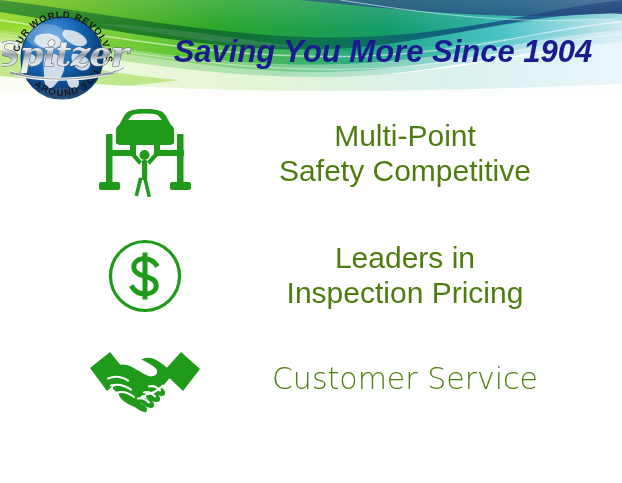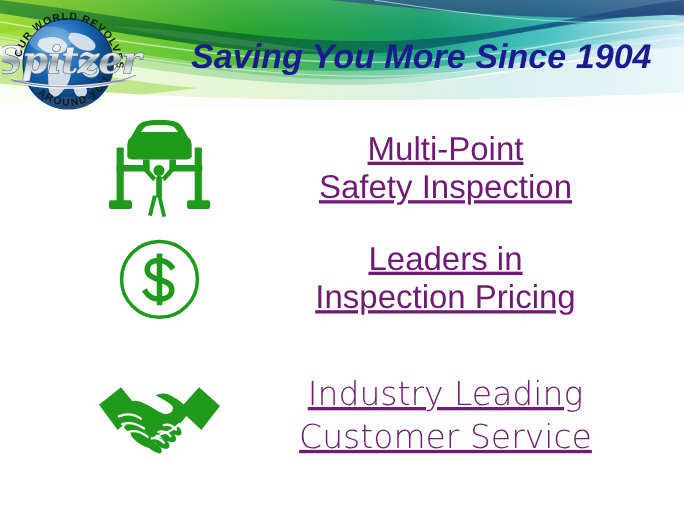--- a/index.html
+++ b/index.html
@@ -16,26 +16,26 @@
 
   
   #title{position:absolute;left:150px;top:36px;width:466px;text-align:center;
          font-size:31px;font-weight:bold;font-style:italic;color:#1b1b8f;
          letter-spacing:0px;line-height:1.05;white-space:nowrap;}
 
   
   .row{position:absolute;display:flex;align-items:center;}
   .icon-cell{width:120px;display:flex;justify-content:center;align-items:center;}
   .icon-cell svg{display:block;}
-  .txt{color:#701a75;text-align:center;line-height:1.16;text-decoration:underline;}
+  .txt{color:#4d7c0f;text-align:center;line-height:1.16;}
 
   #row1{left:85px;top:104px;width:537px;height:100px;}
   #row1 .txt{font-size:30px;width:400px;}
 
-  #row2{left:85px;top:208px;width:537px;height:92px;}
+  #row2{left:85px;top:230px;width:537px;height:92px;}
   #row2 .txt{font-size:30px;width:400px;}
 
   #row3{left:85px;top:330px;width:537px;height:96px;}
   #row3 .txt{font-size:30px;width:400px;font-family:"DejaVu Sans",sans-serif;
              font-weight:300;line-height:1.3;}
 </style>
 </head>
 <body>
 
 <div id="slide">
@@ -196,21 +196,21 @@
 
         <path d="M36,43.5 L45,53.5 L42.2,56.8 L33.2,46.8 Z"></path>
         <path d="M59,43.5 L50,53.5 L52.8,56.8 L61.8,46.8 Z"></path>
 
         <path d="M45.6,70 L41,88.5 L37.6,87.5 L42,69.5 Z"></path>
         <path d="M49.6,70 L54,88.5 L50.6,89.3 L46.2,70.5 Z"></path>
       </svg>
     </div>
     <div class="txt">
       <div>Multi-Point</div>
-      <div>Safety Inspection</div>
+      <div>Safety Competitive</div>
     </div>
   </div>
 
   <div class="row" id="row2">
     <div class="icon-cell">
       <svg width="80" height="80" viewBox="0 0 80 80" xmlns="http://www.w3.org/2000/svg">
         <circle cx="40" cy="40" r="34.5" fill="none" stroke="#1f9a1a" stroke-width="3.2"></circle>
         <g fill="none" stroke="#1f9a1a" stroke-width="5" stroke-linecap="square">
           <path d="M40,19 L40,61"></path>
           <path d="M51,28.5 C48,24.5 44,22.8 39.2,22.8 C33,22.8 28.8,26.2 28.8,31.2
@@ -260,18 +260,17 @@
           <path d="M22,43.5 C29,41.5 36,43.5 42,47.6"></path>
           <path d="M28,50.5 C34,49 40,51 45,55"></path>
           <path d="M60,44.5 C64,43.5 68,45 71,48.5"></path>
           <path d="M55,50.5 C59,49.5 63,51 66,54.5"></path>
           <path d="M49,56.5 C53,55.5 57,57.5 60,60.5"></path>
           <path d="M74,43.5 C70,47.5 64,51.5 57,52.5"></path>
         </g>
       </svg>
     </div>
     <div class="txt">
-      <div>Industry Leading</div>
       <div>Customer Service</div>
     </div>
   </div>
 
 </div>
 
 </body></html>

